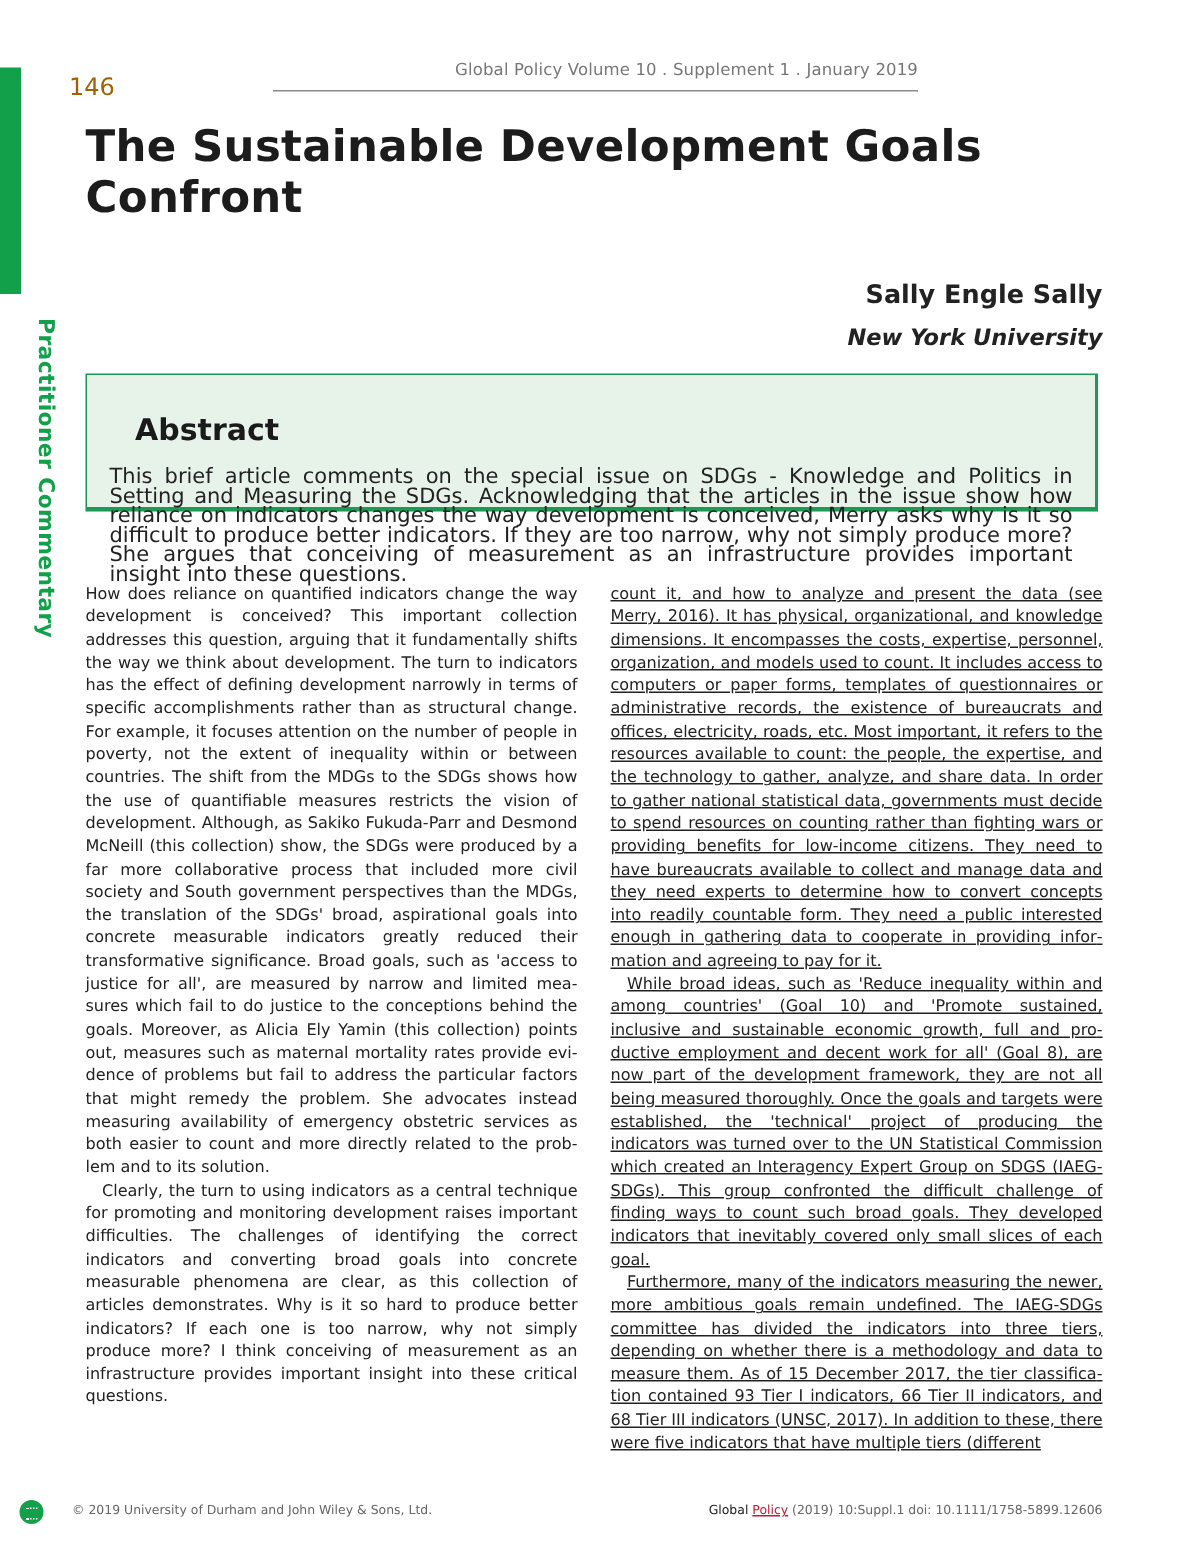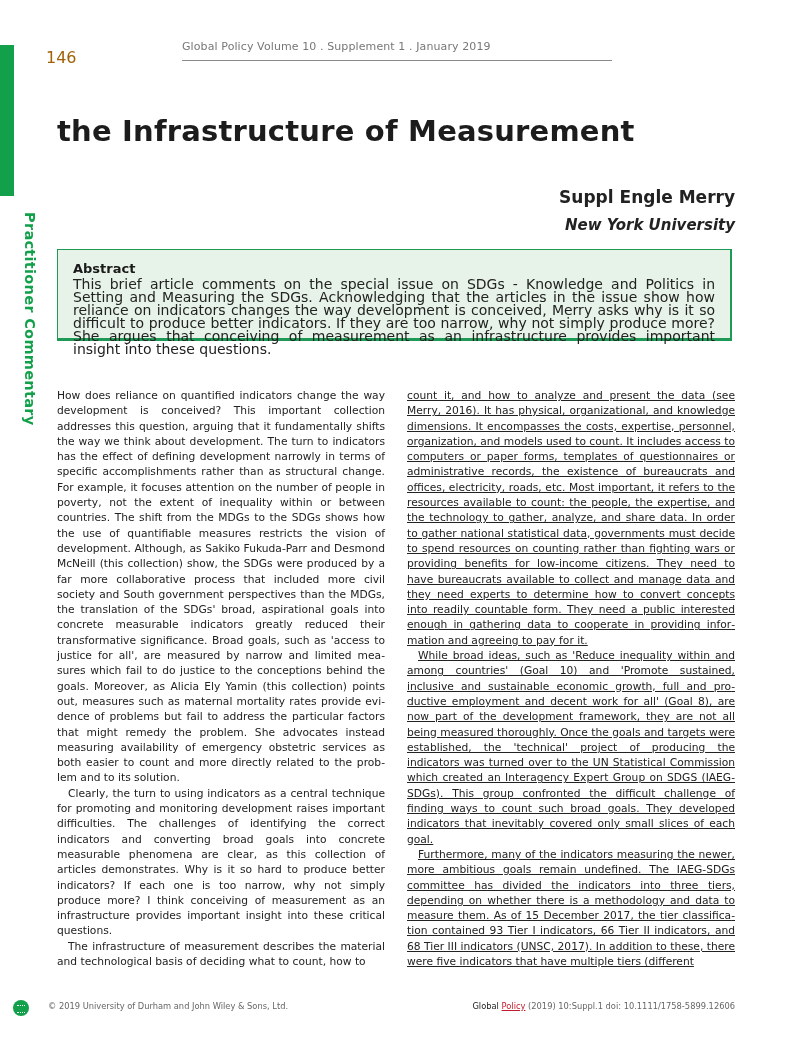--- a/index.html
+++ b/index.html
@@ -7,38 +7,38 @@
          font-family: "DejaVu Sans", sans-serif; color: #1a1a1a; }
 
   .side-bar { position: absolute; left: 0; top: 45px; width: 14px; height: 151px; background: #12a04a; }
   .side-label { position: absolute; left: 20px; top: 212px; width: 20px; height: 180px;
                 writing-mode: vertical-rl; font-family: "DejaVu Sans", sans-serif;
                 font-size: 14.5px; font-weight: bold; color: #12a04a; letter-spacing: 0.3px;
                 white-space: nowrap; line-height: 20px; }
 
   .page-num { position: absolute; left: 46px; top: 48px; font-size: 16px; color: #a16207;
               font-family: "DejaVu Sans", sans-serif; }
-  .running-head { position: absolute; left: 182px; top: 40px; width: 430px; text-align: left;
+  .running-head { position: absolute; left: 182px; top: 40px; width: 430px; text-align: right;
                   font-size: 11px; color: #777; font-family: "DejaVu Sans", sans-serif; letter-spacing: 0.1px; }
   .running-rule { position: absolute; left: 182px; top: 60px; width: 430px; height: 1px; background: #8a8a8a; }
 
   .title { position: absolute; left: 57px; top: 80px; width: 700px; margin: 0;
            font-family: "DejaVu Sans", sans-serif; font-weight: bold; font-size: 29px;
            line-height: 34px; color: #1c1c1c; letter-spacing: 0.2px; }
 
   .author { position: absolute; right: 57px; top: 187px; font-size: 17px; font-weight: bold;
             color: #222; font-family: "DejaVu Sans", sans-serif; text-align: right; }
   .affil { position: absolute; right: 57px; top: 216px; font-size: 15px; font-style: italic;
            font-weight: bold; color: #222; font-family: "DejaVu Sans", sans-serif; }
 
   .abstract-box { position: absolute; left: 57px; top: 249px; width: 675px; height: 92px;
                   background: #e7f3e8; border: 1.5px solid #1f9a56; border-bottom-width: 3px;
                   border-right-width: 2.5px; box-sizing: border-box; padding: 10px 15px 0 15px; }
-  .abstract-title { font-family: "DejaVu Sans", sans-serif; font-weight: bold; font-size: 13px;
-                    line-height: 18px; color: #1a1a1a; margin: 0; }
+  .abstract-title { font-family: "DejaVu Sans", sans-serif; font-weight: bold; font-size: 20px;
+                    line-height: 18px; color: #1a1a1a; margin: 17px; }
   .abstract-body { font-family: "DejaVu Sans", sans-serif; font-size: 14px; line-height: 13px;
                    text-align: justify; color: #222; margin: 0; }
 
   .col { position: absolute; top: 388px; width: 328px; font-family: "DejaVu Sans", sans-serif;
          font-size: 10.7px; line-height: 15.3px; text-align: justify; color: #222;
          hyphens: manual; }
   .col.left { left: 57px; }
   .col.right { left: 407px; text-decoration: underline; }
   .col p { margin: 0; text-indent: 0; }
   .col p.indent { text-indent: 11px; }
@@ -58,36 +58,34 @@
 <body>
 
 <div class="side-bar"></div>
 <div class="side-label">Practitioner Commentary</div>
 
 <div class="page-num">146</div>
 <div class="running-head">Global Policy Volume 10 . Supplement 1 . January 2019</div>
 <div class="running-rule"></div>
 
 <h1 class="title">
-  <br>
-  <span>the Infrastructure of Measurement</span>
+  <span>The Sustainable Development Goals Confront</span><br>
 </h1>
 
-<div class="author">Suppl Engle Merry</div>
+<div class="author">Sally Engle Sally</div>
 <div class="affil">New York University</div>
 
 <div class="abstract-box">
   <h2 class="abstract-title">Abstract</h2>
   <p class="abstract-body">This brief article comments on the special issue on SDGs - Knowledge and Politics in Setting and Measuring the SDGs. Acknowledging that the articles in the issue show how reliance on indicators changes the way development is conceived, Merry asks why is it so difficult to produce better indicators. If they are too narrow, why not simply produce more? She argues that conceiving of measurement as an infrastructure provides important insight into these questions.</p>
 </div>
 
 <div class="col left">
   <p>How does reliance on quantified indicators change the way development is conceived? This important collection addresses this question, arguing that it fundamentally shifts the way we think about development. The turn to indicators has the effect of defining development narrowly in terms of specific accomplishments rather than as structural change. For example, it focuses attention on the number of people in poverty, not the extent of inequality within or between countries. The shift from the MDGs to the SDGs shows how the use of quantifiable measures restricts the vision of development. Although, as Sakiko Fukuda-Parr and Des­mond McNeill (this collection) show, the SDGs were pro­duced by a far more collaborative process that included more civil society and South government perspectives than the MDGs, the translation of the SDGs' broad, aspirational goals into concrete measurable indicators greatly reduced their transformative significance. Broad goals, such as 'access to justice for all', are measured by narrow and limited mea­sures which fail to do justice to the conceptions behind the goals. Moreover, as Alicia Ely Yamin (this collection) points out, measures such as maternal mortality rates provide evi­dence of problems but fail to address the particular factors that might remedy the problem. She advocates instead measuring availability of emergency obstetric services as both easier to count and more directly related to the prob­lem and to its solution.</p>
   <p class="indent">Clearly, the turn to using indicators as a central tech­nique for promoting and monitoring development raises important difficulties. The challenges of identifying the correct indicators and converting broad goals into con­crete measurable phenomena are clear, as this collection of articles demonstrates. Why is it so hard to produce better indicators? If each one is too narrow, why not sim­ply produce more? I think conceiving of measurement as an infrastructure provides important insight into these crit­ical questions.</p>
-  <p class="indent">The infrastructure of measurement describes the material and technological basis of deciding what to count, how to</p>
 </div>
 
 <div class="col right">
   <p>count it, and how to analyze and present the data (see Merry, 2016). It has physical, organizational, and knowledge dimensions. It encompasses the costs, expertise, personnel, organization, and models used to count. It includes access to computers or paper forms, templates of questionnaires or administrative records, the existence of bureaucrats and offices, electricity, roads, etc. Most important, it refers to the resources available to count: the people, the expertise, and the technology to gather, analyze, and share data. In order to gather national statistical data, governments must decide to spend resources on counting rather than fighting wars or providing benefits for low-income citizens. They need to have bureaucrats available to collect and manage data and they need experts to determine how to convert concepts into readily countable form. They need a public interested enough in gathering data to cooperate in providing infor­mation and agreeing to pay for it.</p>
   <p class="indent">While broad ideas, such as 'Reduce inequality within and among countries' (Goal 10) and 'Promote sustained, inclusive and sustainable economic growth, full and pro­ductive employment and decent work for all' (Goal 8), are now part of the development framework, they are not all being measured thoroughly. Once the goals and targets were established, the 'technical' project of producing the indicators was turned over to the UN Statistical Commis­sion which created an Interagency Expert Group on SDGS (IAEG-SDGs). This group confronted the difficult challenge of finding ways to count such broad goals. They devel­oped indicators that inevitably covered only small slices of each goal.</p>
   <p class="indent">Furthermore, many of the indicators measuring the newer, more ambitious goals remain undefined. The IAEG-SDGs committee has divided the indicators into three tiers, depending on whether there is a methodology and data to measure them. As of 15 December 2017, the tier classifica­tion contained 93 Tier I indicators, 66 Tier II indicators, and 68 Tier III indicators (UNSC, 2017). In addition to these, there were five indicators that have multiple tiers (different</p>
 </div>
 
 <div class="footer-icon"></div>
 <div class="footer-copy">© 2019 University of Durham and John Wiley &amp; Sons, Ltd.</div>

